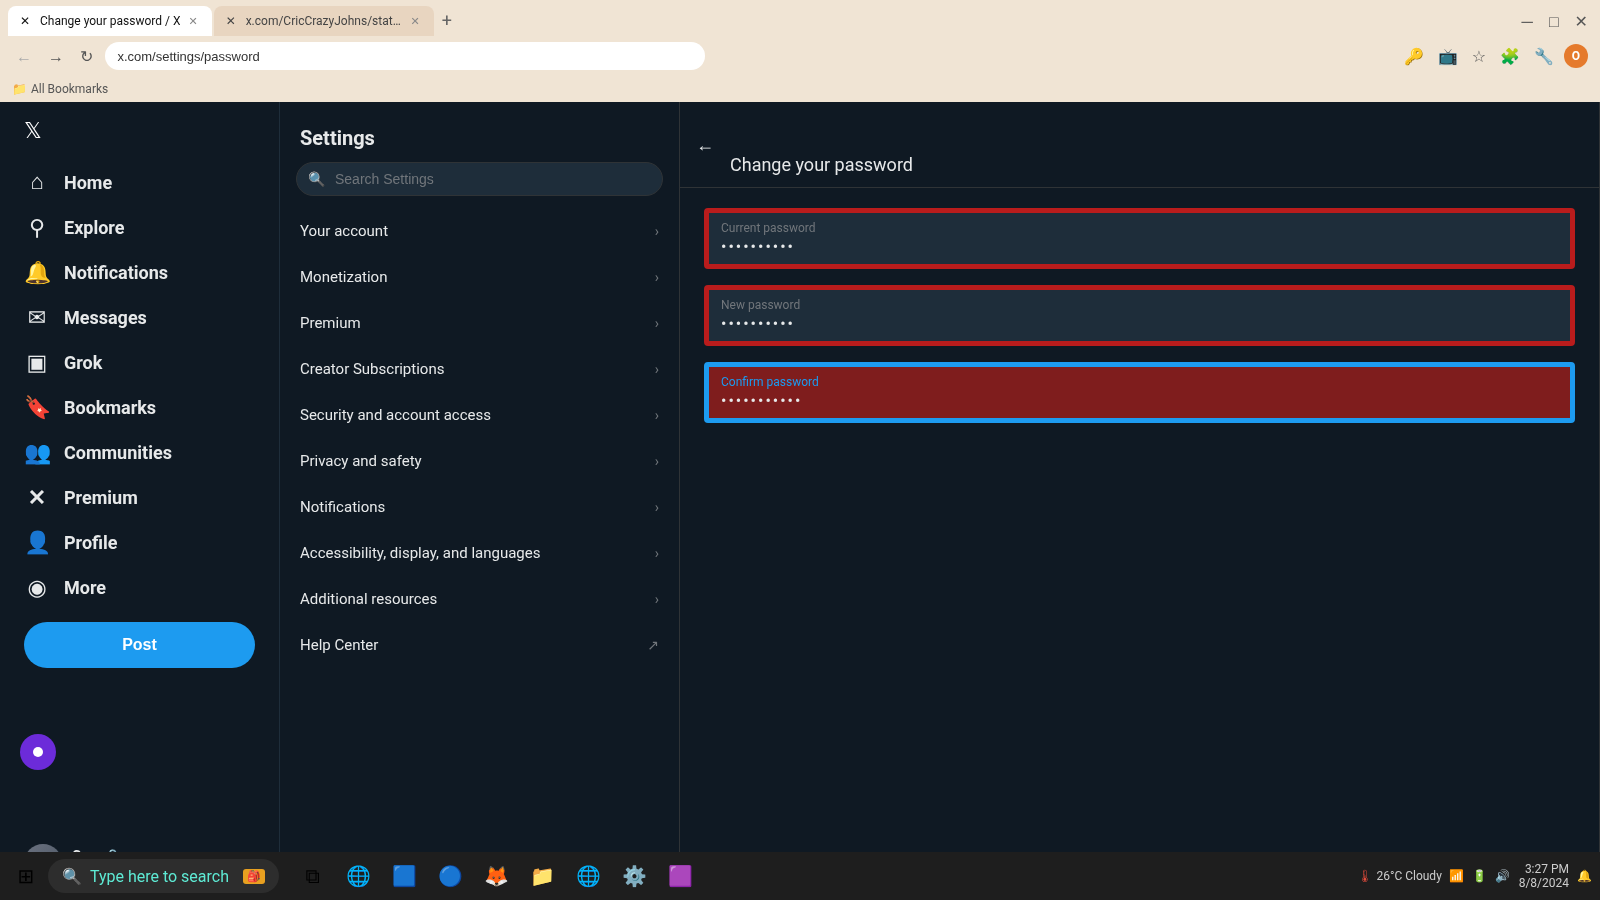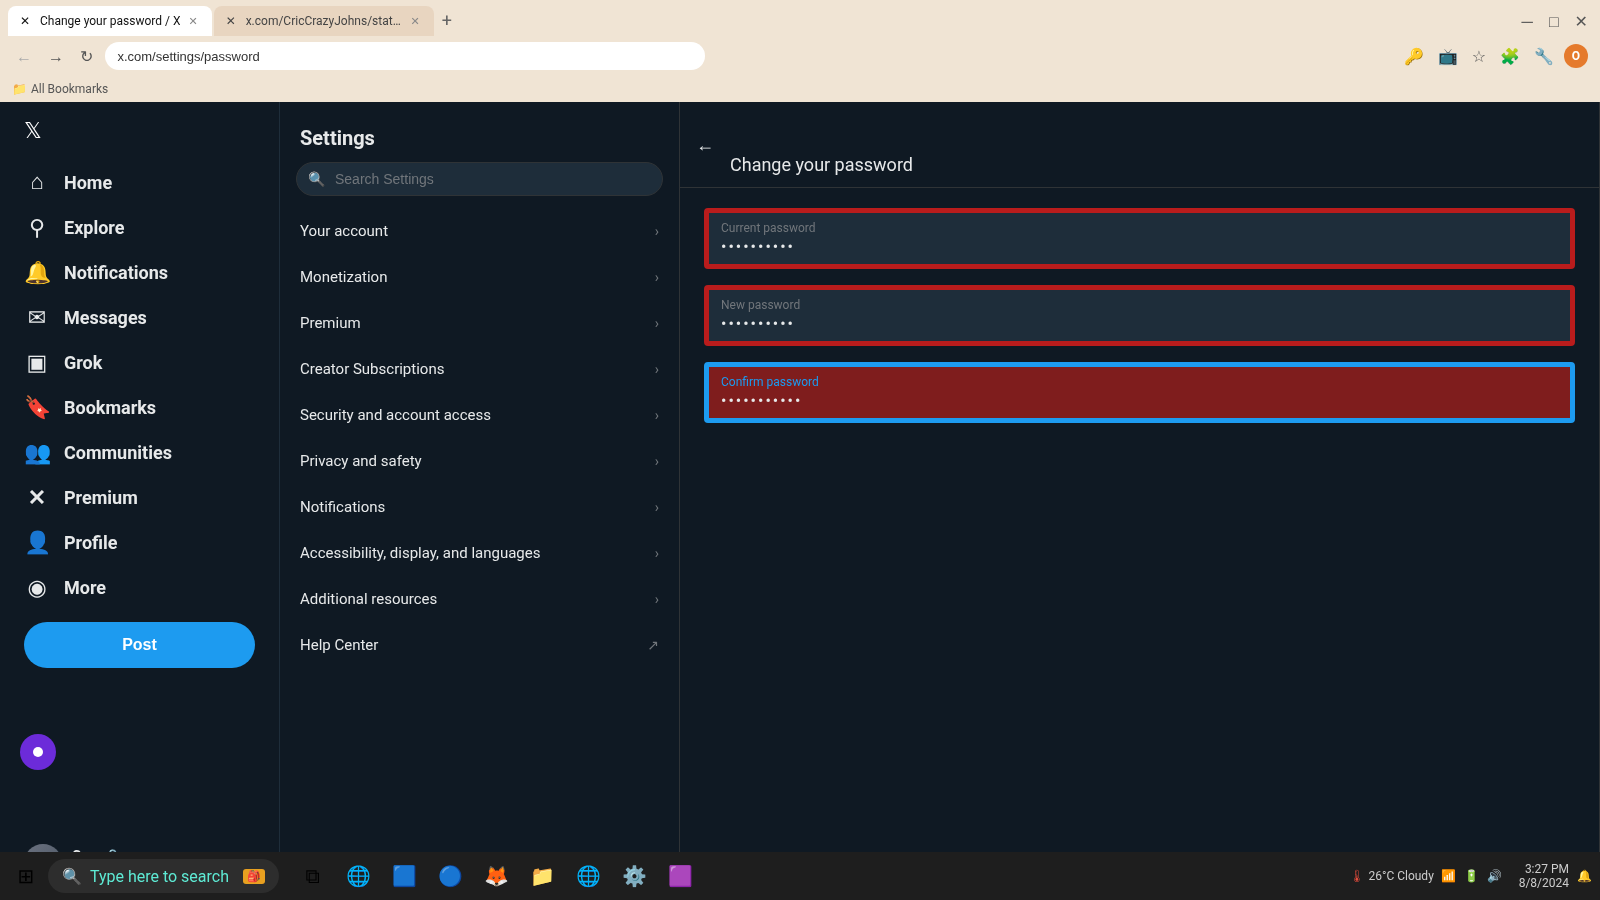--- a/index.html
+++ b/index.html
@@ -478,21 +478,21 @@
       font-size: 20px;
     }
     .taskbar-right {
       margin-left: auto;
       display: flex;
       align-items: center;
       gap: 8px;
       color: #ccc;
       font-size: 12px;
     }
-    .taskbar-time { text-align: right; margin-left: 8px; }
+    .taskbar-time { text-align: right; }
     .weather-info {
       display: flex;
       align-items: center;
       gap: 4px;
       font-size: 12px;
       color: #ccc;
     }
   </style>
 </head>
 <body>

